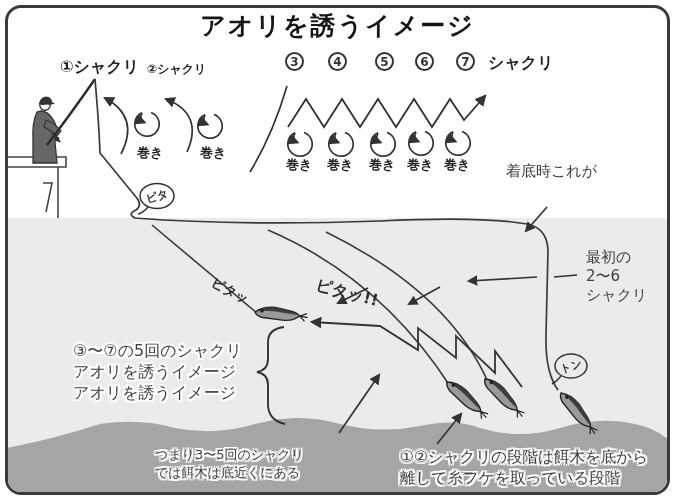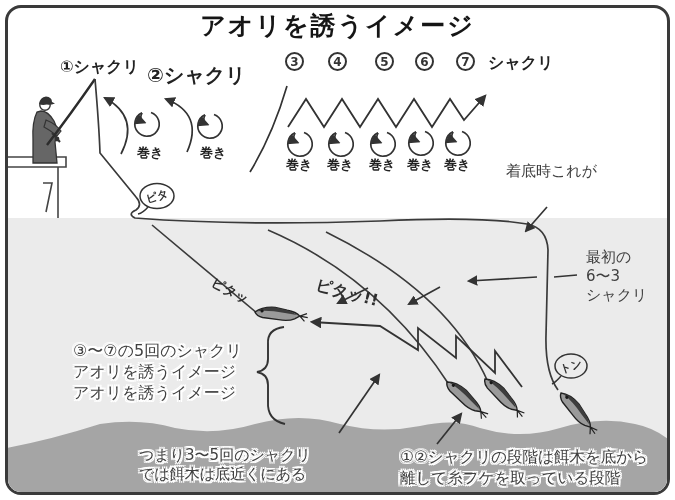--- a/index.html
+++ b/index.html
@@ -115,21 +115,21 @@
         <g>
           <ellipse cx="571" cy="366" rx="16" ry="12" fill="#ebebeb" stroke="#333" stroke-width="1.5"></ellipse>
           <path d="M 561,376 Q 556,382 552,384" stroke="#333" stroke-width="1.4" fill="none"></path>
           <text x="571" y="370" transform="rotate(-18 571 366)" text-anchor="middle" font-size="11" font-weight="bold" fill="#333">トン</text>
         </g>
       </svg>
 
       <div class="title">アオリを誘うイメージ</div>
 
       <div class="lbl" style="left:60px;top:49px;font-size:16px;margin-top:8px;">①シャクリ</div>
-      <div class="lbl" style="left:147px;top:62px;font-size:20px;">②シャクリ</div>
+      <div class="lbl" style="left:147px;top:62px;font-size:12px;">②シャクリ</div>
 
       <div class="circle-num" style="left:285px;top:52px;">3</div>
       <div class="circle-num" style="left:328px;top:52px;">4</div>
       <div class="circle-num" style="left:375px;top:52px;">5</div>
       <div class="circle-num" style="left:415px;top:52px;">6</div>
       <div class="circle-num" style="left:456px;top:52px;">7</div>
       <div class="lbl" style="left:488px;top:53px;font-size:16px;">シャクリ</div>
 
       <div class="maki" style="left:137px;top:144px;">巻き</div>
       <div class="maki" style="left:200px;top:144px;">巻き</div>
@@ -138,31 +138,31 @@
       <div class="maki" style="left:369px;top:156px;">巻き</div>
       <div class="maki" style="left:407px;top:156px;">巻き</div>
       <div class="maki" style="left:444px;top:156px;">巻き</div>
 
       <div class="note" style="left:506px;top:162px;font-size:15px;">
         <div>着底時これが</div>
       </div>
 
       <div class="note" style="left:586px;top:248px;font-size:15px;">
         <div>最初の</div>
-        <div>6〜3</div>
+        <div>2〜6</div>
         <div>シャクリ</div>
       </div>
 
       <div class="note outline" style="left:73px;top:341px;font-size:16px;">
         <div>③〜⑦の5回のシャクリ</div>
         <div>アオリを誘うイメージ</div>
         <div>アオリを誘うイメージ</div>
       </div>
 
-      <div class="note outline" style="left:139px;top:446px;font-size:15px;">
+      <div class="note outline" style="left:155px;top:446px;font-size:13px;">
         <div>つまり3〜5回のシャクリ</div>
         <div>では餌木は底近くにある</div>
       </div>
 
       <div class="note outline" style="left:400px;top:447px;font-size:15.5px;">
         <div>①②シャクリの段階は餌木を底から</div>
         <div>離して糸フケを取っている段階</div>
       </div>
 
       <div class="sfx" style="left:210px;top:282px;font-size:13px;transform:rotate(28deg);">ピタッ</div>

